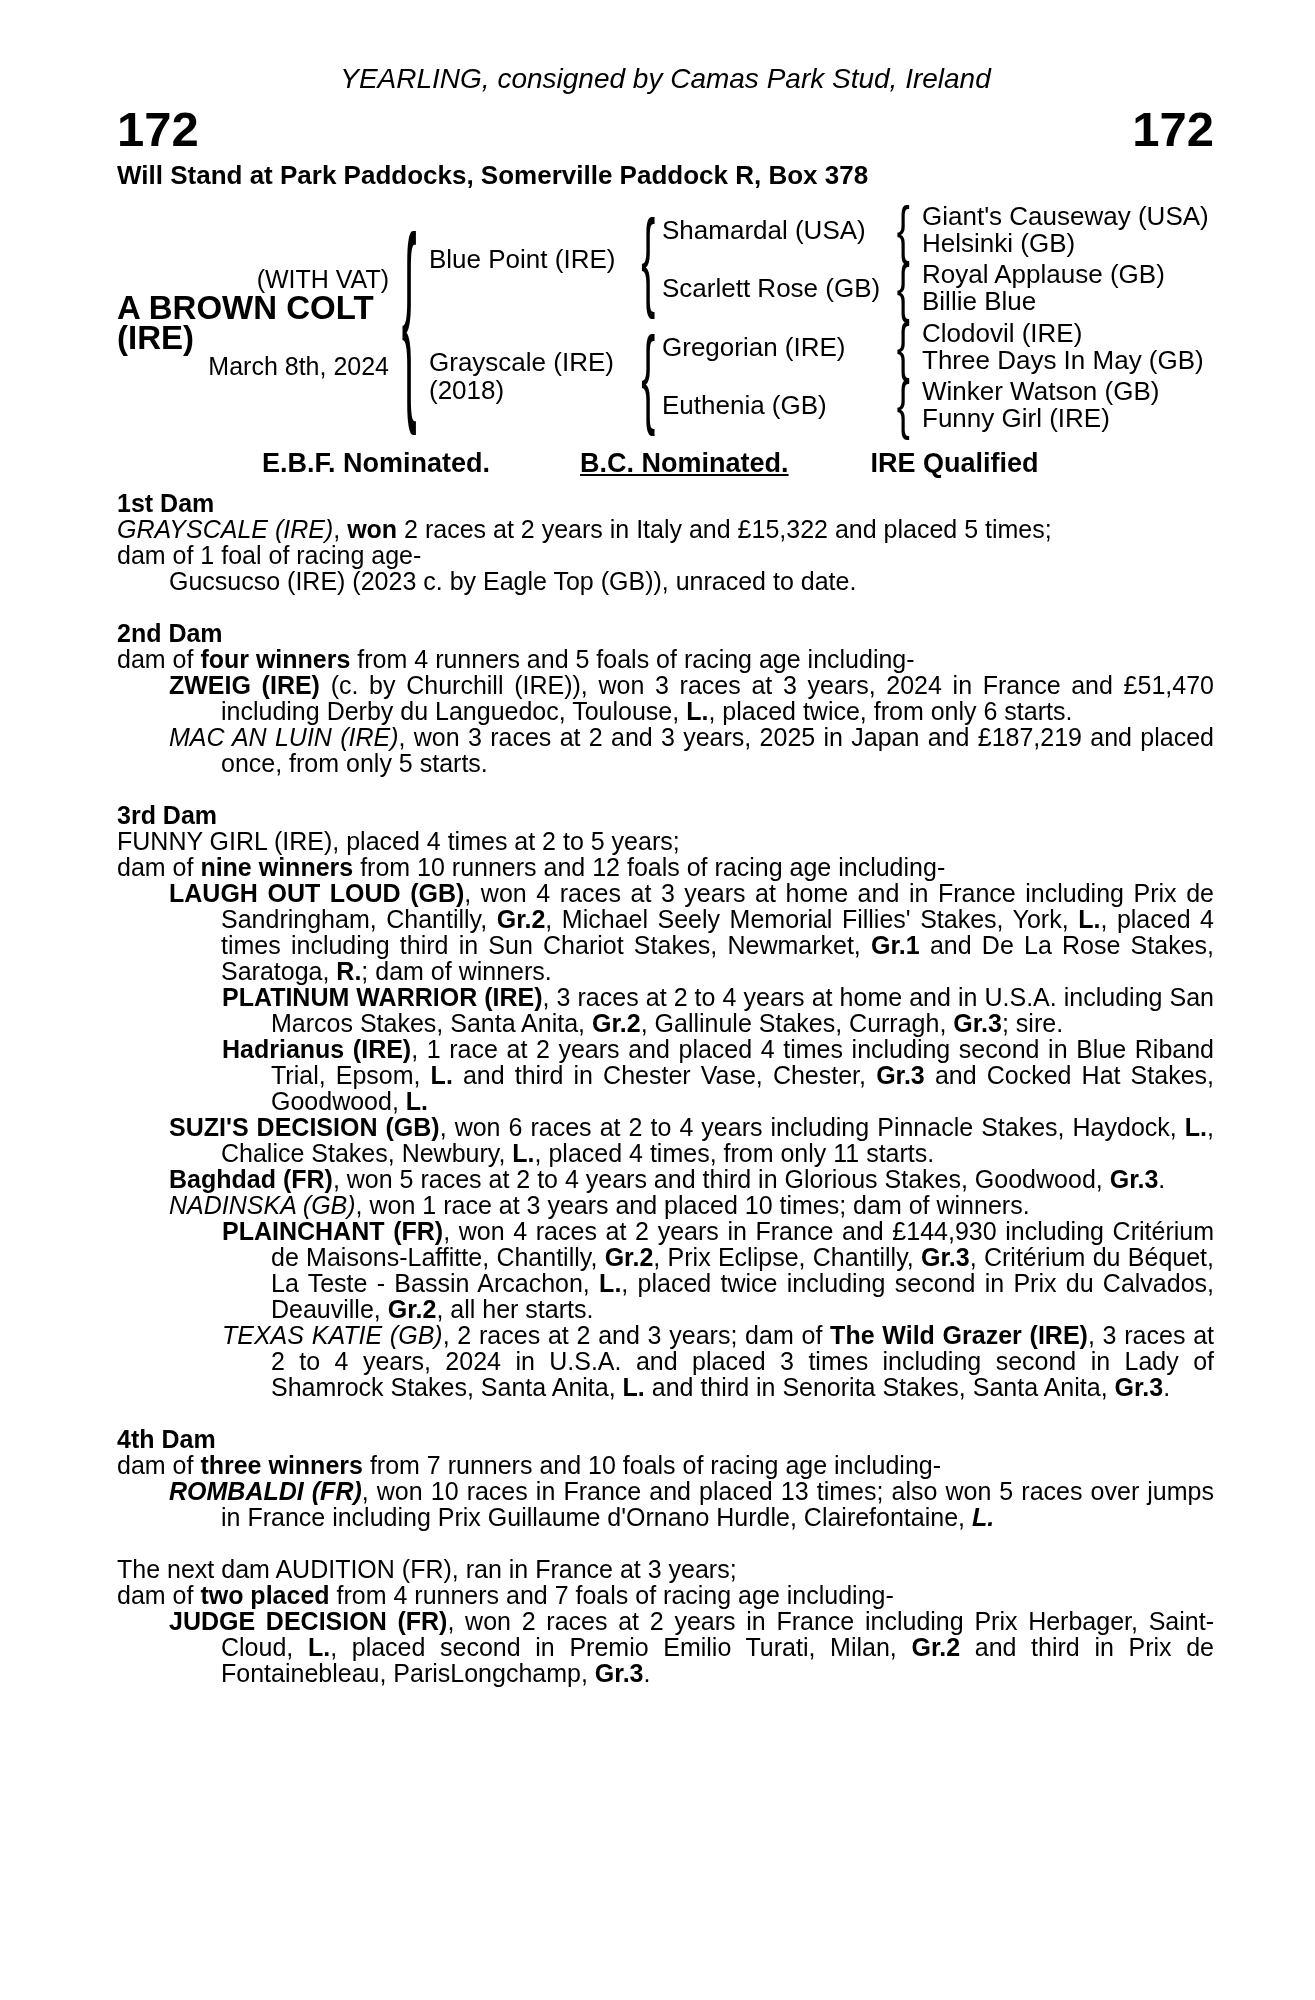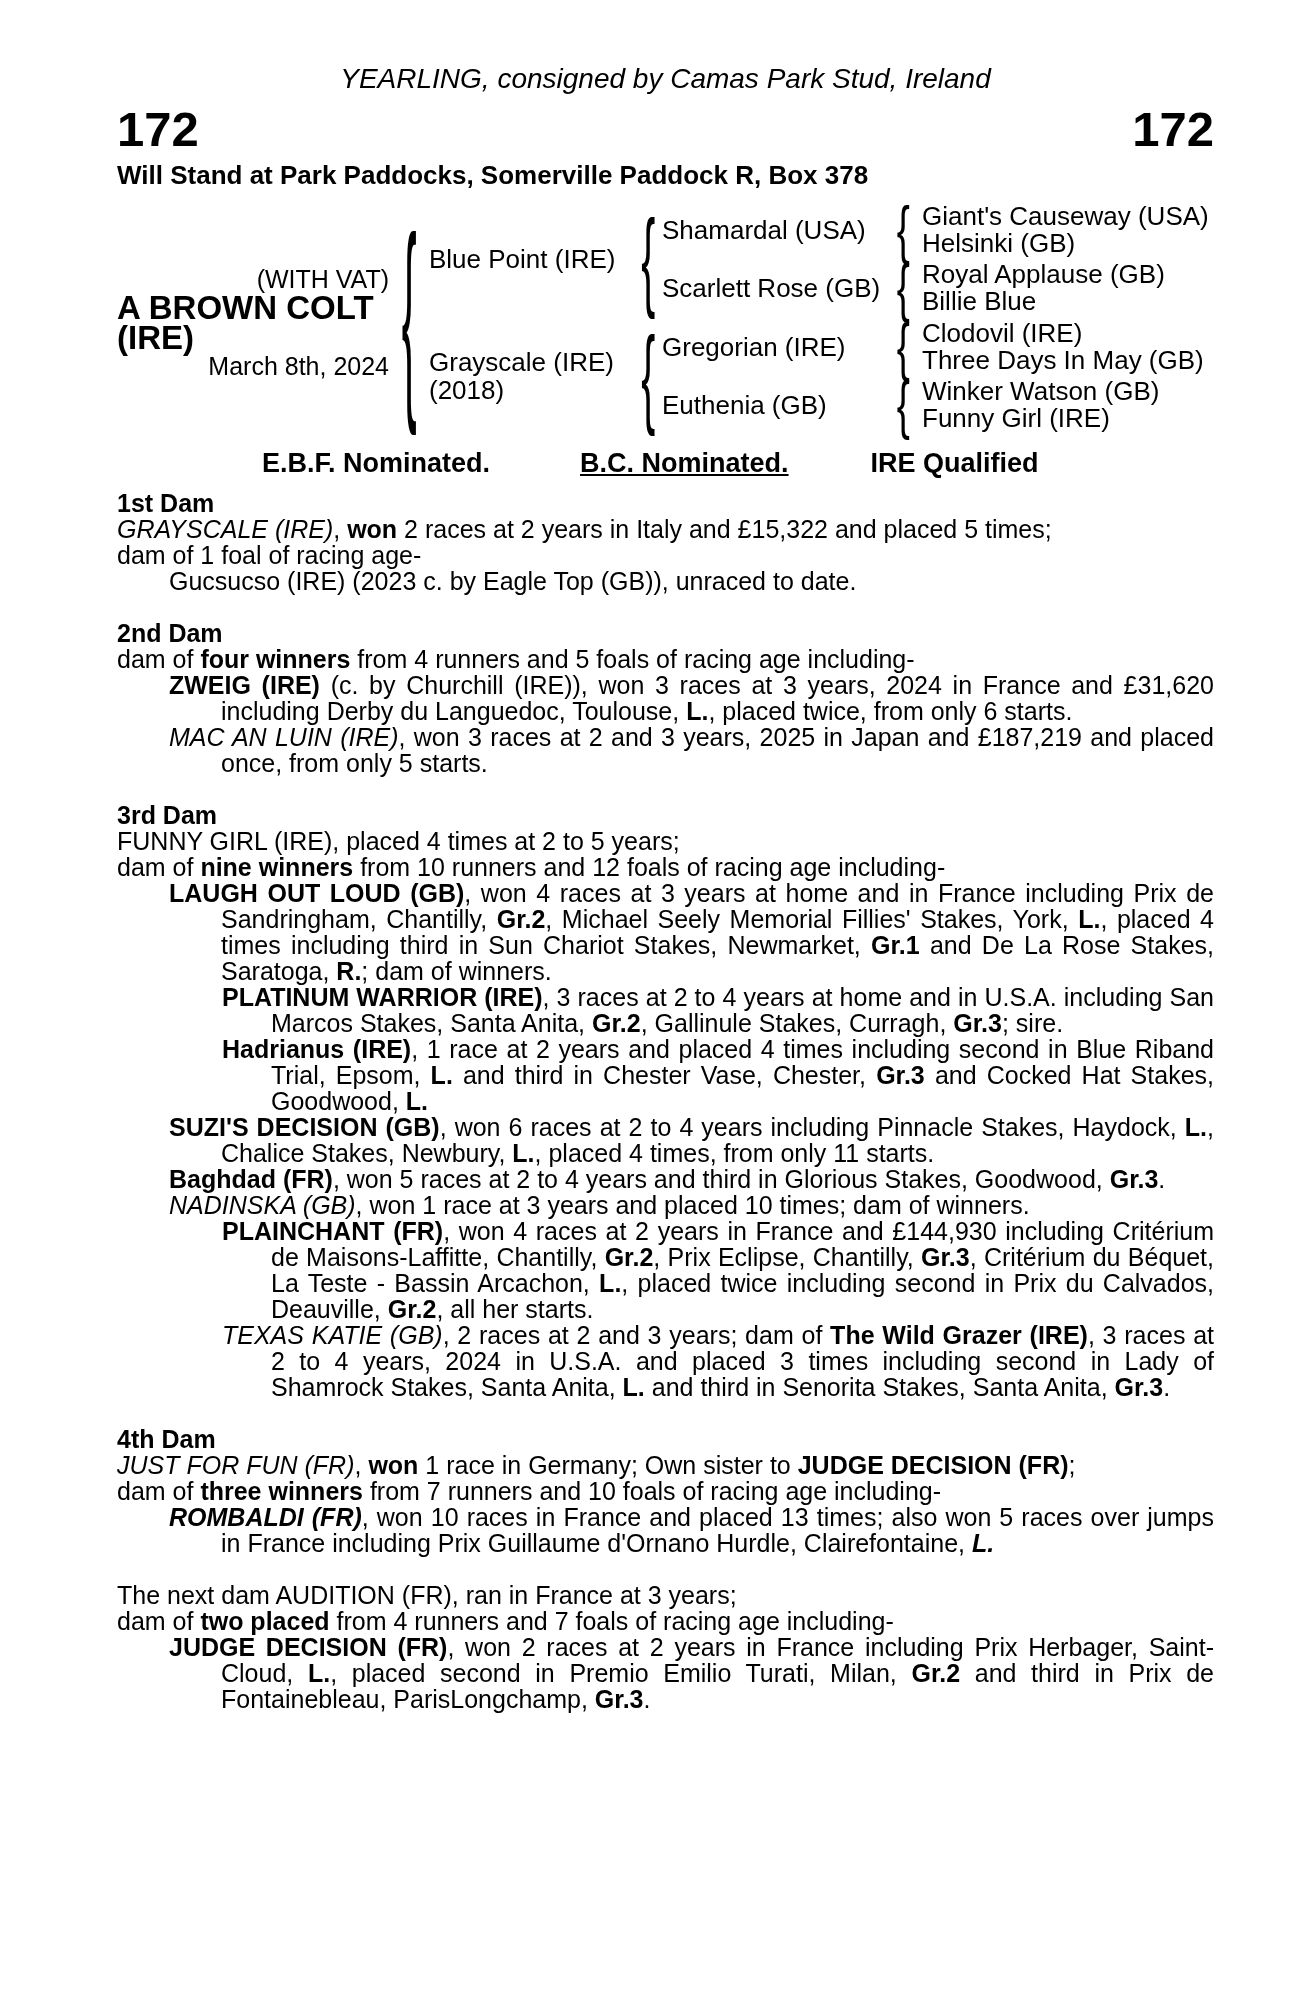--- a/index.html
+++ b/index.html
@@ -194,41 +194,40 @@
   <section class="dam-section">
     <h3 class="dam-heading">1st Dam</h3>
   <p class="para p0"><span class="i">GRAYSCALE (IRE)</span><span>, </span><span class="b">won</span><span> 2 races at 2 years in Italy and £15,322 and placed 5 times;</span></p>
         <p class="para p0"><span>dam of 1 foal of racing age-</span></p>
         <p class="para p1"><span>Gucsucso (IRE) (2023 c. by Eagle Top (GB)), unraced to date.</span></p>
       </section>
 
   <section class="dam-section">
     <h3 class="dam-heading">2nd Dam</h3>
         <p class="para p0"><span>dam of </span><span class="b">four winners</span><span> from 4 runners and 5 foals of racing age including-</span></p>
-        <p class="para p1"><span class="b">ZWEIG (IRE)</span><span> (c. by Churchill (IRE)), won 3 races at 3 years, 2024 in France and £31,620 including Derby du Languedoc, Toulouse, </span><span class="b">L.</span><span>, placed twice, from only 6 starts.</span></p>
+        <p class="para p1"><span class="b">ZWEIG (IRE)</span><span> (c. by Churchill (IRE)), won 3 races at 3 years, 2024 in France and £51,470 including Derby du Languedoc, Toulouse, </span><span class="b">L.</span><span>, placed twice, from only 6 starts.</span></p>
         <p class="para p1"><span class="i">MAC AN LUIN (IRE)</span><span>, won 3 races at 2 and 3 years, 2025 in Japan and £187,219 and placed once, from only 5 starts.</span></p>
       </section>
 
   <section class="dam-section">
     <h3 class="dam-heading">3rd Dam</h3>
   <p class="para p0"><span>FUNNY GIRL (IRE), placed 4 times at 2 to 5 years;</span></p>
         <p class="para p0"><span>dam of </span><span class="b">nine winners</span><span> from 10 runners and 12 foals of racing age including-</span></p>
         <p class="para p1"><span class="b">LAUGH OUT LOUD (GB)</span><span>, won 4 races at 3 years at home and in France including Prix de Sandringham, Chantilly, </span><span class="b">Gr.2</span><span>, Michael Seely Memorial Fillies' Stakes, York, </span><span class="b">L.</span><span>, placed 4 times including third in Sun Chariot Stakes, Newmarket, </span><span class="b">Gr.1</span><span> and De La Rose Stakes, Saratoga, </span><span class="b">R.</span><span>; dam of winners.</span></p>
         <p class="para p2"><span class="b">PLATINUM WARRIOR (IRE)</span><span>, 3 races at 2 to 4 years at home and in U.S.A. including San Marcos Stakes, Santa Anita, </span><span class="b">Gr.2</span><span>, Gallinule Stakes, Curragh, </span><span class="b">Gr.3</span><span>; sire.</span></p>
         <p class="para p2"><span class="b">Hadrianus (IRE)</span><span>, 1 race at 2 years and placed 4 times including second in Blue Riband Trial, Epsom, </span><span class="b">L.</span><span> and third in Chester Vase, Chester, </span><span class="b">Gr.3</span><span> and Cocked Hat Stakes, Goodwood, </span><span class="b">L.</span></p>
         <p class="para p1"><span class="b">SUZI'S DECISION (GB)</span><span>, won 6 races at 2 to 4 years including Pinnacle Stakes, Haydock, </span><span class="b">L.</span><span>, Chalice Stakes, Newbury, </span><span class="b">L.</span><span>, placed 4 times, from only 11 starts.</span></p>
         <p class="para p1"><span class="b">Baghdad (FR)</span><span>, won 5 races at 2 to 4 years and third in Glorious Stakes, Goodwood, </span><span class="b">Gr.3</span><span>.</span></p>
         <p class="para p1"><span class="i">NADINSKA (GB)</span><span>, won 1 race at 3 years and placed 10 times; dam of winners.</span></p>
         <p class="para p2"><span class="b">PLAINCHANT (FR)</span><span>, won 4 races at 2 years in France and £144,930 including Critérium de Maisons-Laffitte, Chantilly, </span><span class="b">Gr.2</span><span>, Prix Eclipse, Chantilly, </span><span class="b">Gr.3</span><span>, Critérium du Béquet, La Teste - Bassin Arcachon, </span><span class="b">L.</span><span>, placed twice including second in Prix du Calvados, Deauville, </span><span class="b">Gr.2</span><span>, all her starts.</span></p>
         <p class="para p2"><span class="i">TEXAS KATIE (GB)</span><span>, 2 races at 2 and 3 years; dam of </span><span class="b">The Wild Grazer (IRE)</span><span>, 3 races at 2 to 4 years, 2024 in U.S.A. and placed 3 times including second in Lady of Shamrock Stakes, Santa Anita, </span><span class="b">L.</span><span> and third in Senorita Stakes, Santa Anita, </span><span class="b">Gr.3</span><span>.</span></p>
       </section>
 
   <section class="dam-section">
     <h3 class="dam-heading">4th Dam</h3>
-  <p class="para p0"><span class="i">JUST FOR FUN (FR)</span><span>, </span><span class="b">won</span><span> 1 race in Germany; Own sister to </span><span class="b">JUDGE DECISION (FR)</span><span>;</span></p>
         <p class="para p0"><span>dam of </span><span class="b">three winners</span><span> from 7 runners and 10 foals of racing age including-</span></p>
         <p class="para p1"><span class="b i">ROMBALDI (FR)</span><span>, won 10 races in France and placed 13 times; also won 5 races over jumps in France including Prix Guillaume d'Ornano Hurdle, Clairefontaine, </span><span class="b i">L.</span></p>
       </section>
 
   <section class="dam-section">
 
   <p class="para p0"><span>The next dam AUDITION (FR), ran in France at 3 years;</span></p>
         <p class="para p0"><span>dam of </span><span class="b">two placed</span><span> from 4 runners and 7 foals of racing age including-</span></p>
         <p class="para p1"><span class="b">JUDGE DECISION (FR)</span><span>, won 2 races at 2 years in France including Prix Herbager, Saint-Cloud, </span><span class="b">L.</span><span>, placed second in Premio Emilio Turati, Milan, </span><span class="b">Gr.2</span><span> and third in Prix de Fontainebleau, ParisLongchamp, </span><span class="b">Gr.3</span><span>.</span></p>
       </section>

